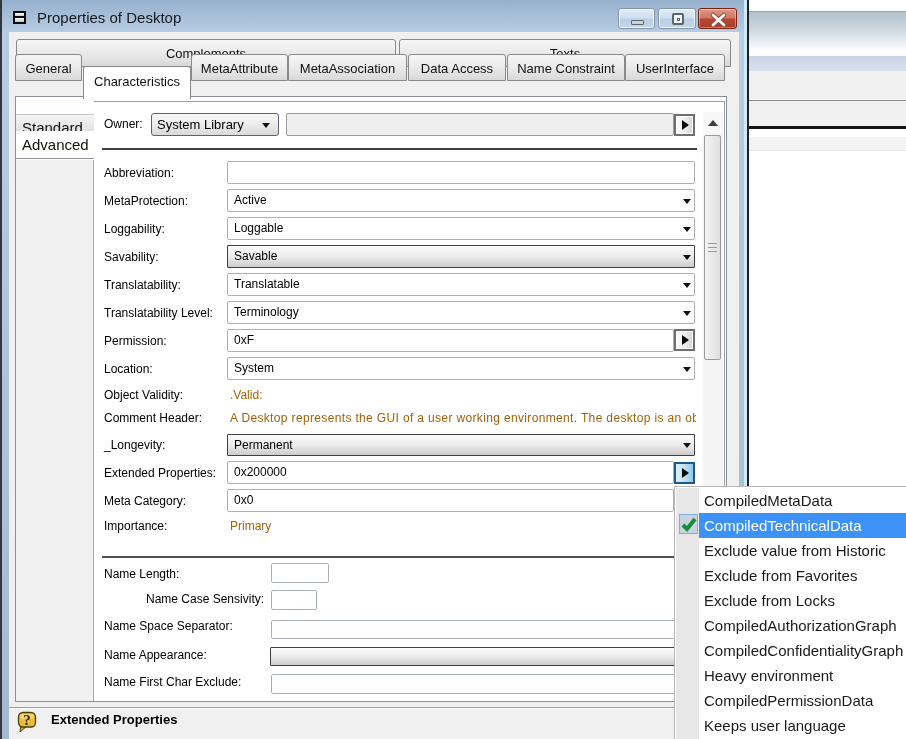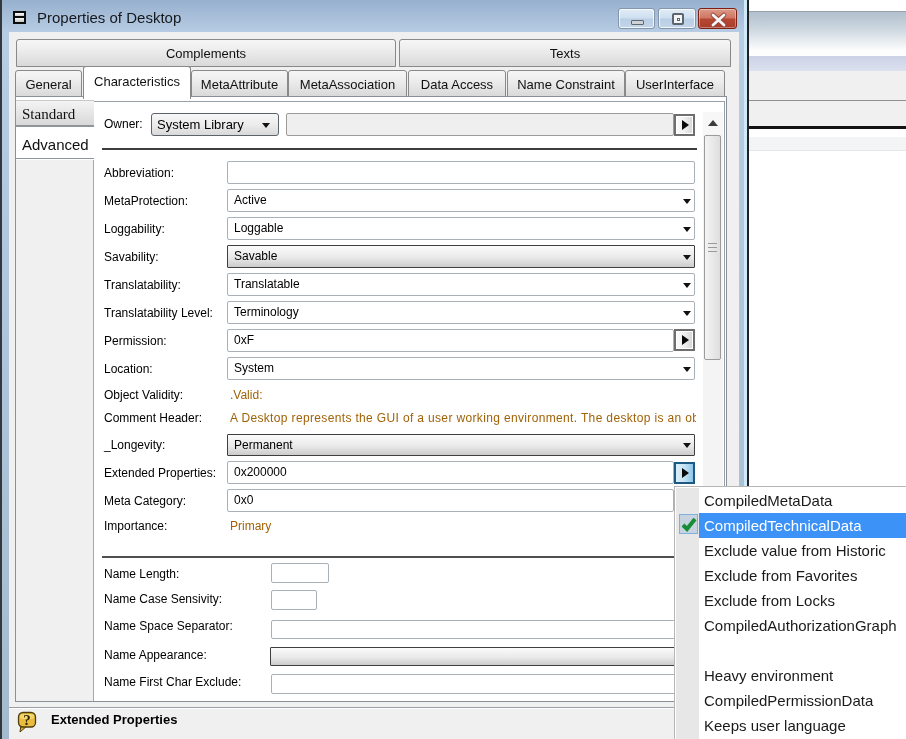--- a/index.html
+++ b/index.html
@@ -46,32 +46,32 @@
 #glymax { position:absolute; left:13px; top:4px; width:12px; height:12px;
   border:2px solid #5d646c; background:#f2f5f8; border-radius:2px; }
 #glymax i { position:absolute; left:2.5px; top:2.5px; width:3px; height:3px;
   border:1.5px solid #5d646c; background:#fff; display:block; }
 
 
 .tab { top:39px; height:28px; border:1px solid #898989; border-bottom:1px solid #898989;
   border-radius:3px 3px 0 0;
   background:linear-gradient(180deg,#f6f6f6 0%, #ebebeb 45%, #d9d9d9 100%);
   font-size:13px; color:#101010; text-align:center; line-height:27px; }
-.tab2 { top:70px; height:27px; }
+.tab2 { top:54px; height:27px; }
 #tabsel { left:83px; top:66px; width:108px; height:33px; background:#fff;
   border:1px solid #898989; border-bottom:none; border-radius:3px 3px 0 0;
   font-size:13px; color:#101010; text-align:center; line-height:30px; z-index:6; }
 
 
 #pane { left:15px; top:96px; width:712px; height:606px; border:1px solid #8a9097; background:#fff; }
 #innertop { left:94px; top:101px; width:631px; height:1px; background:#989fa7; }
 #innerright { left:724px; top:102px; width:1px; height:599px; background:#989fa7; }
-#ltabstd { left:16px; top:100px; width:78px; height:27px; border-top:1px solid #c9c9c9;
+#ltabstd { left:16px; top:114px; width:78px; height:27px; border-top:1px solid #c9c9c9;
   background:linear-gradient(180deg,#f4f4f4,#d8d8d8); border-bottom:2px solid #8f959b;
-  font-size:15px; color:#101010; line-height:26px; padding-left:6px;font-family:Liberation Serif, serif; }
+  font-size:15px; color:#101010; line-height:26px; padding-left:6px; }
 #ltabadv { left:16px; top:131px; width:78px; height:28px; background:#fff;
   border-bottom:1px solid #8f959b; font-size:15px; color:#101010; line-height:27px; padding-left:6px; }
 #lcol { left:16px; top:160px; width:78px; height:541px; background:#f0f0f0;
   border-right:1px solid #a8a8a8; }
 
 
 .lab { left:104px; font-size:12px; color:#000; white-space:nowrap; }
 .val { font-size:12px; color:#a16207; white-space:nowrap; }
 .tbox { left:227px; width:468px; height:23px; background:#fff;
   border:1px solid #a9b0b8; border-radius:2px; font-size:12px; color:#000;
@@ -243,21 +243,21 @@
   <div class="abs tbox" style="top:489px;width:447px;">0x0</div>
 
   <div class="abs lab" style="top:519px;">Importance:</div>
   <div class="abs val" style="left:230px;top:519px;">Primary</div>
 
   <div class="abs sep" style="top:556px;width:595px;height:2px;background:#4f4f4f;"></div>
 
   <div class="abs lab" style="top:567px;">Name Length:</div>
   <div class="abs tbox" style="top:563px;left:271px;width:58px;height:20px;"></div>
 
-  <div class="abs lab" style="top:592px;">Name Case Sensivity:</div>
+  <div class="abs lab" style="top:592px;margin-left:42px;">Name Case Sensivity:</div>
   <div class="abs tbox" style="top:590px;left:271px;width:46px;height:20px;"></div>
 
   <div class="abs lab" style="top:619px;">Name Space Separator:</div>
   <div class="abs tbox" style="top:620px;left:271px;width:424px;height:19px;"></div>
 
   <div class="abs lab" style="top:648px;">Name Appearance:</div>
   <div class="abs tbox hil" style="top:647px;left:270px;width:425px;height:19px;"></div>
 
   <div class="abs lab" style="top:675px;">Name First Char Exclude:</div>
   <div class="abs tbox" style="top:674px;left:271px;width:424px;height:20px;"></div>
@@ -284,20 +284,21 @@
   <div class="abs" id="stattext">Extended Properties</div>
 
   <div class="abs" id="menu">
     <div id="gutter"></div>
     <div class="mi" style="top:1px;">CompiledMetaData</div>
     <div class="mi" id="mihil" style="top:26px;">CompiledTechnicalData</div>
     <div class="mi" style="top:51px;">Exclude value from Historic</div>
     <div class="mi" style="top:76px;">Exclude from Favorites</div>
     <div class="mi" style="top:101px;">Exclude from Locks</div>
     <div class="mi" style="top:126px;">CompiledAuthorizationGraph</div>
+    <div class="mi" style="top:151px;">CompiledConfidentialityGraph</div>
     <div class="mi" style="top:176px;">Heavy environment</div>
     <div class="mi" style="top:201px;">CompiledPermissionData</div>
     <div class="mi" style="top:226px;">Keeps user language</div>
     <div id="chk">
       <svg width="18" height="19" style="position:absolute;left:0;top:0">
         <path d="M3 10 L7 14 L15 4" stroke="#188d38" stroke-width="4" fill="none"></path>
       </svg>
     </div>
   </div>
 

